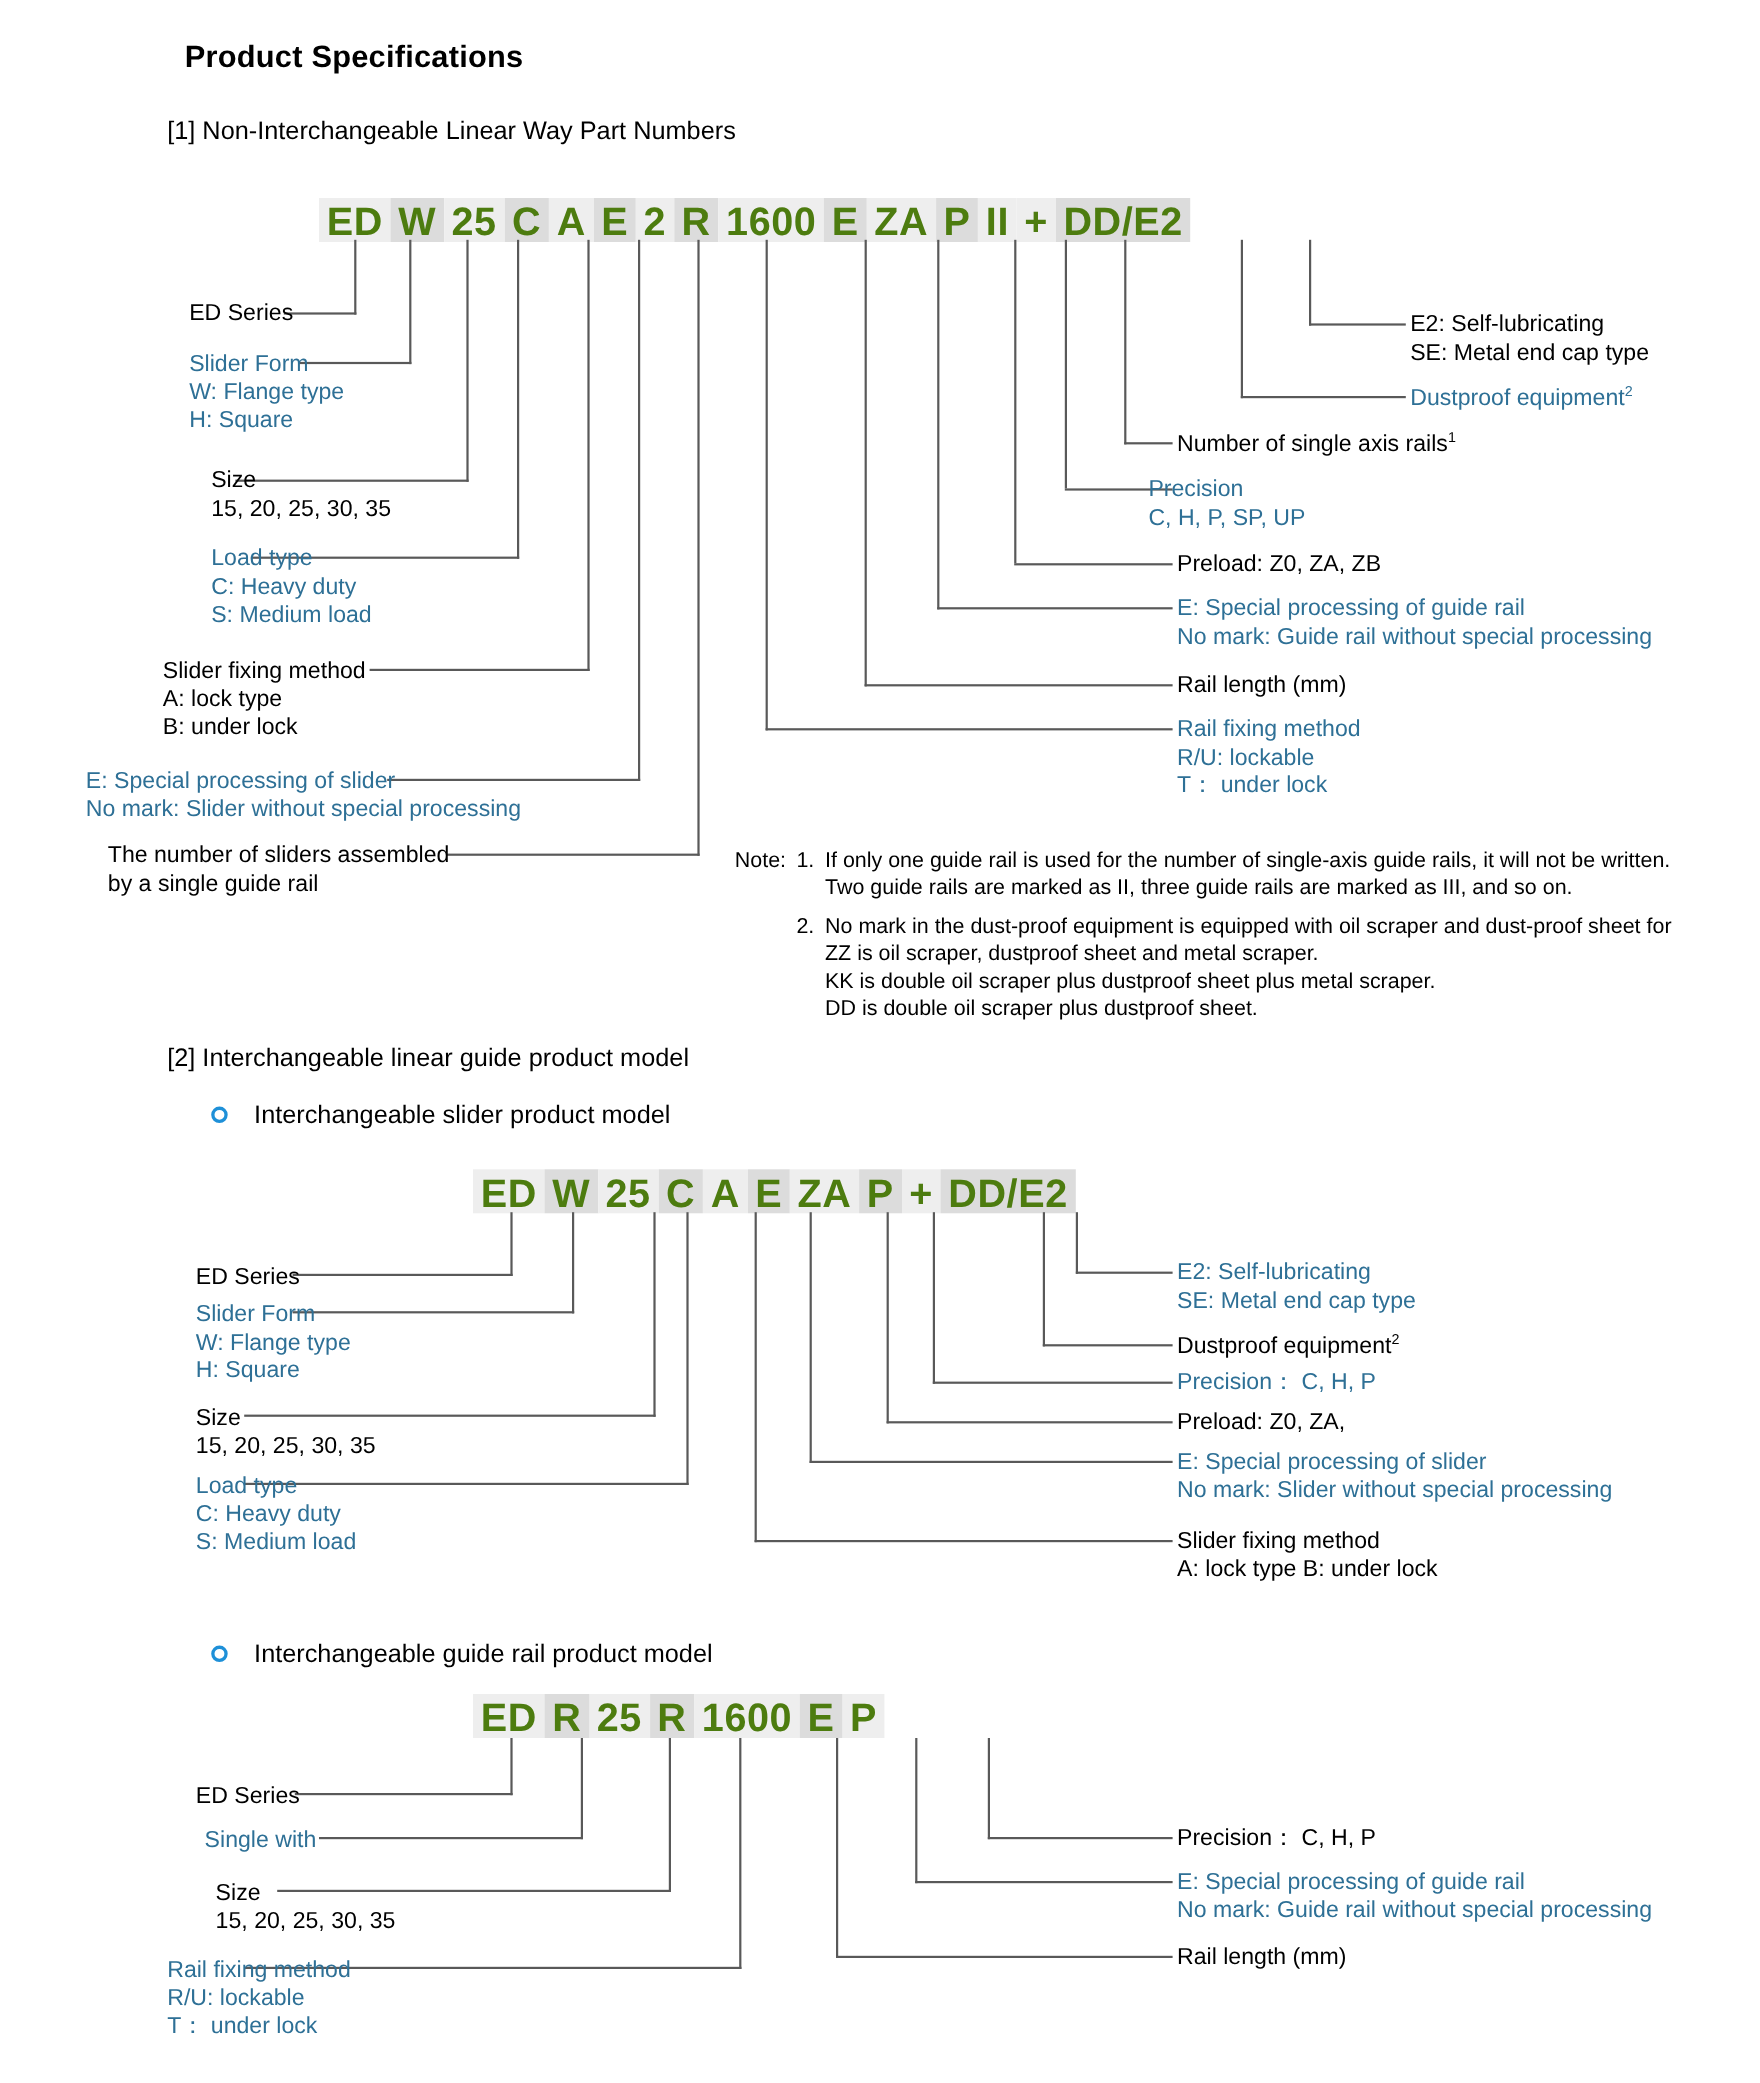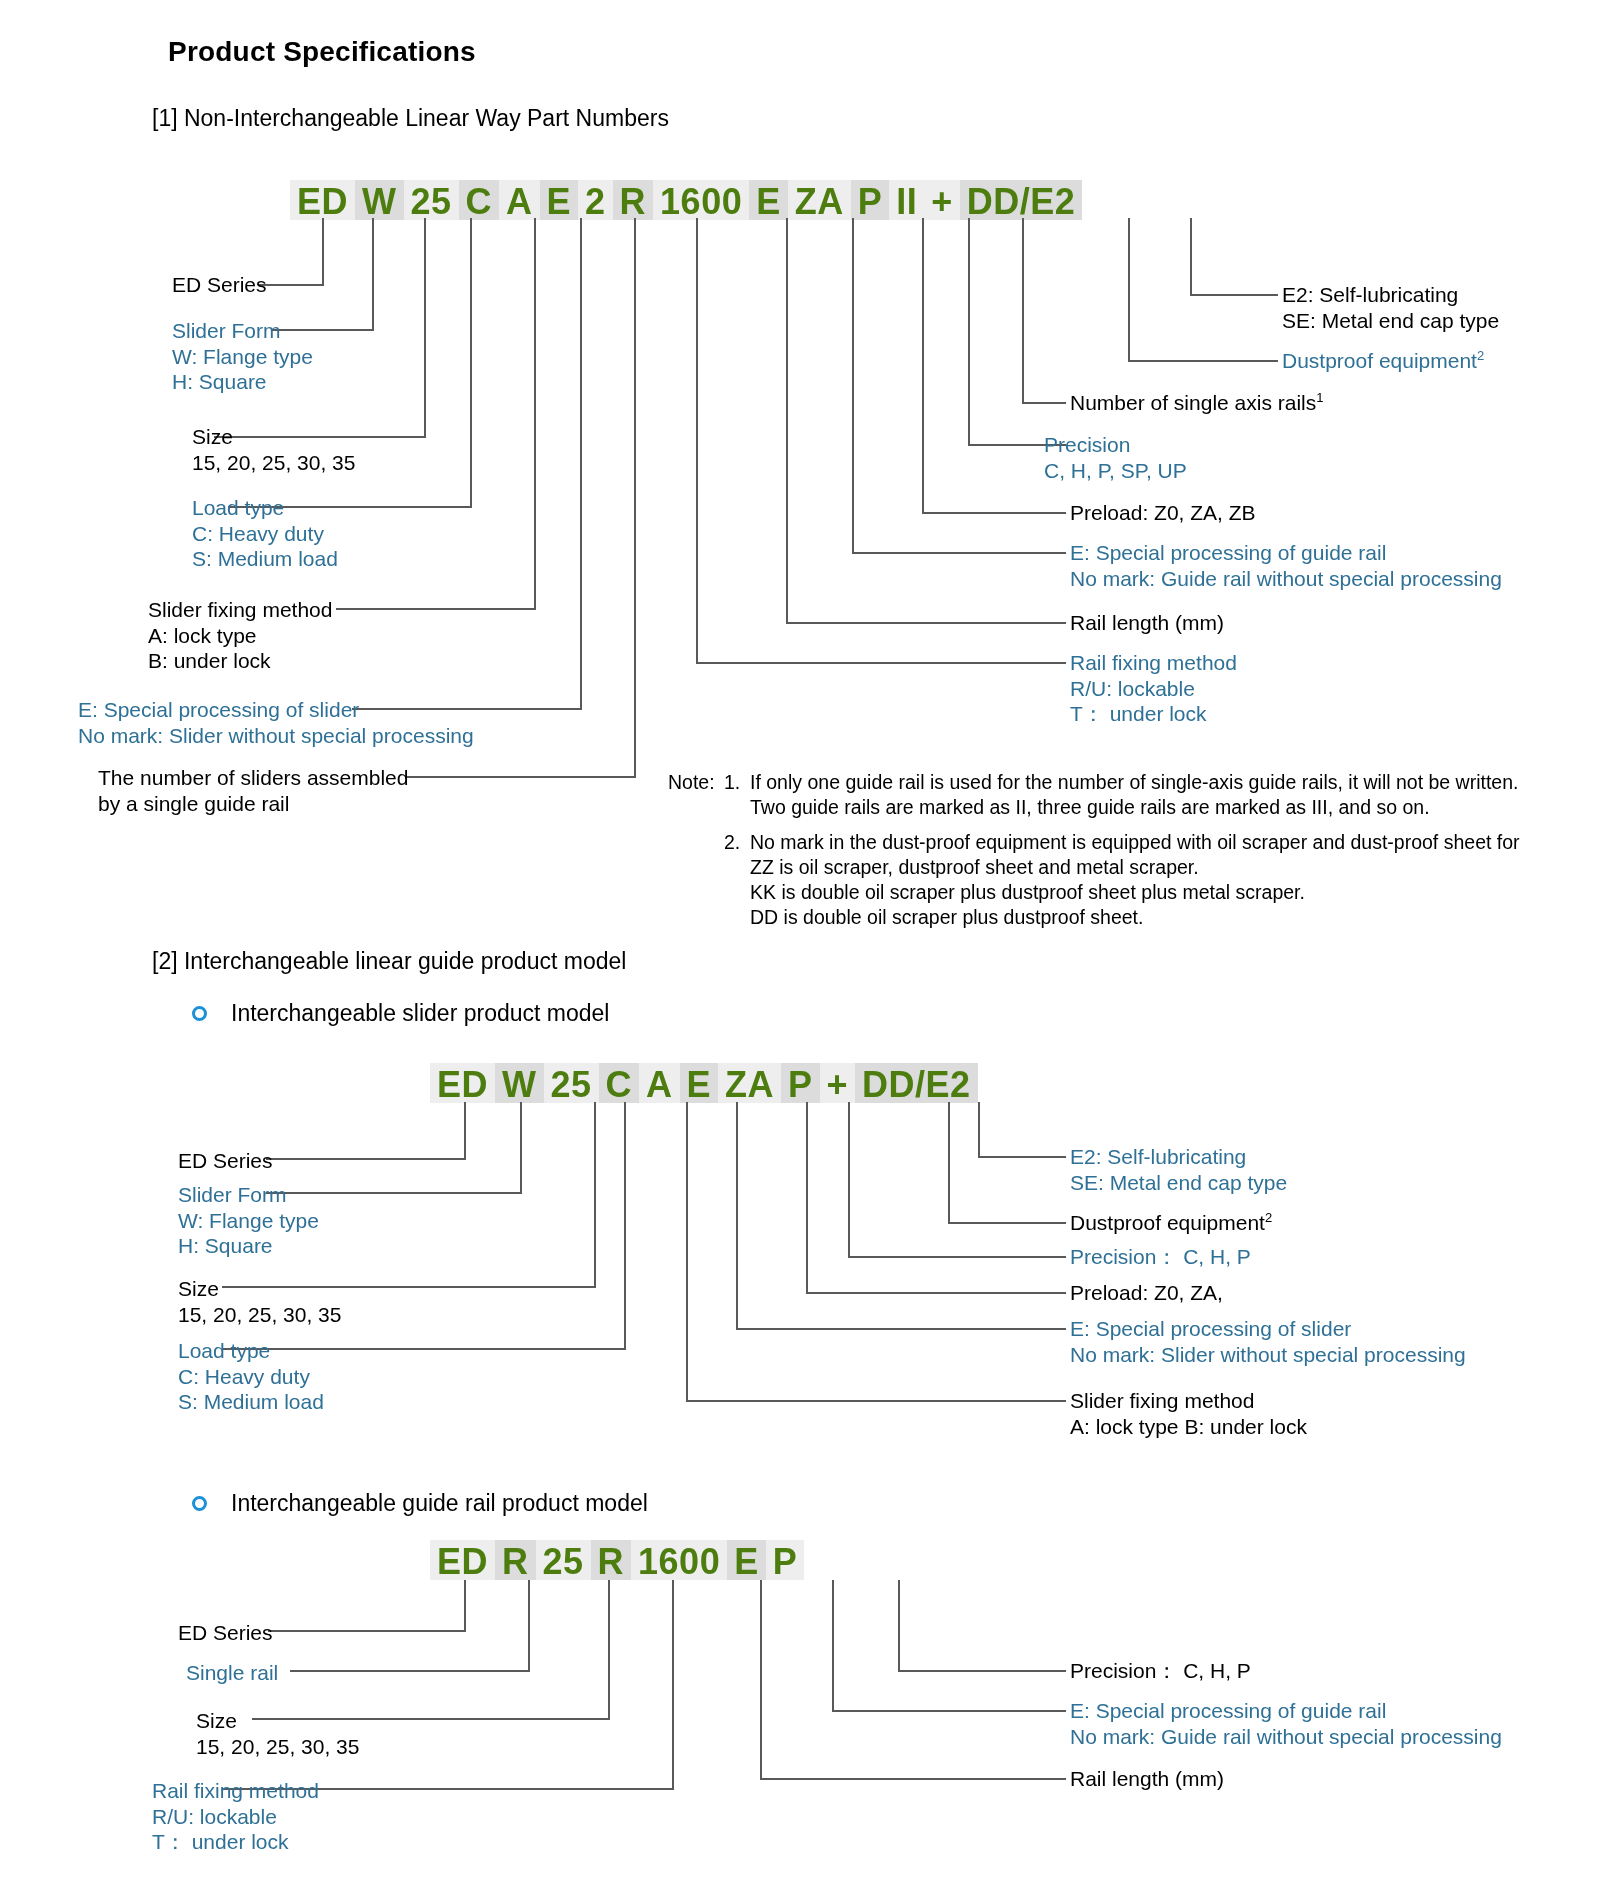--- a/index.html
+++ b/index.html
@@ -334,21 +334,21 @@
 <div class="ln-v" style="left:832px; top:1580px; height:132px;"></div>
 <div class="ln-h" style="left:832px; top:1710px; width:234px;"></div>
 
 <div class="ln-v" style="left:760px; top:1580px; height:200px;"></div>
 <div class="ln-h" style="left:760px; top:1778px; width:306px;"></div>
 
 <div class="lbl blk" style="left:178px; top:1620px;">
     <div>ED Series</div>
   </div>
 <div class="lbl blue" style="left:186px; top:1660px;">
-    <div>Single rail</div>
+    <div>Single with</div>
   </div>
 <div class="lbl blk" style="left:196px; top:1708px;">
     <div>Size</div>
     <div>15, 20, 25, 30, 35</div>
   </div>
 <div class="lbl blue" style="left:152px; top:1778px;">
     <div>Rail fixing method</div>
     <div>R/U: lockable</div>
     <div>T： under lock</div>
   </div>

